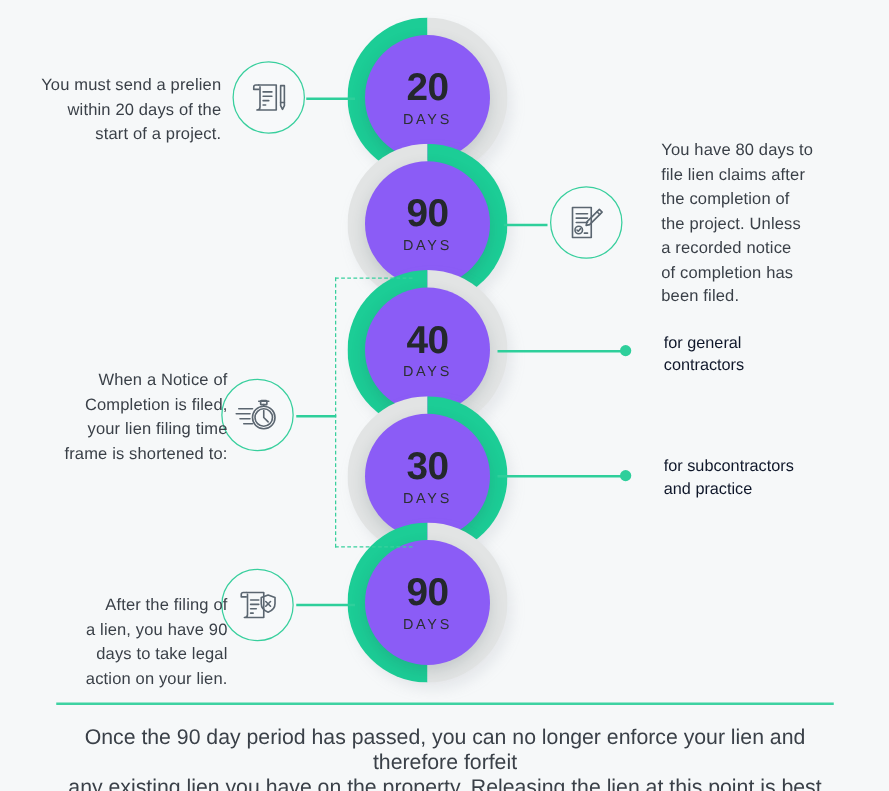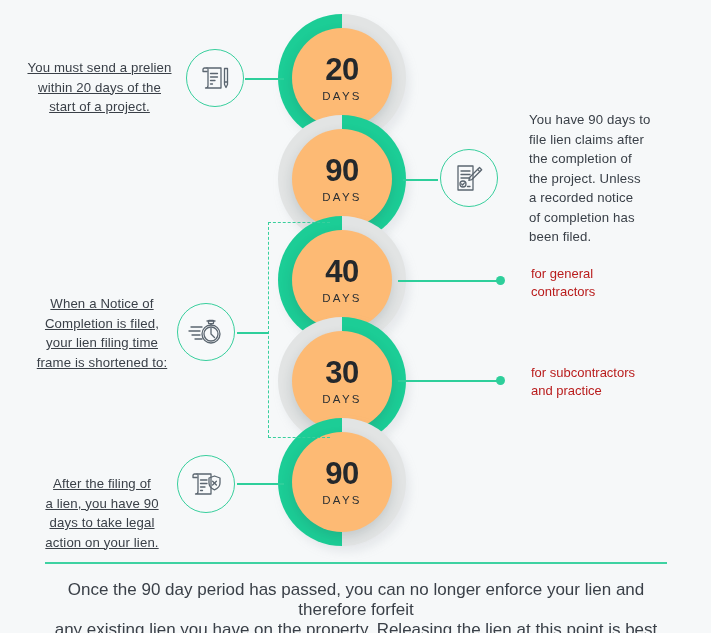--- a/index.html
+++ b/index.html
@@ -27,29 +27,29 @@
 
   
   .side-text {
     position: absolute;
     font-size: 13.2px;
     line-height: 19.5px;
     color: #3a4048;
     white-space: pre-line;
     letter-spacing: 0.01em;
   }
-  .side-text.left  { text-align: center; text-decoration: underline; }
+  .side-text.left  { text-align: right; }
   .side-text.right { text-align: left; }
 
   
   .bullet-label {
     position: absolute;
     font-size: 13px;
     line-height: 18px;
-    color: #b91c1c;
+    color: #0f172a;
     white-space: pre-line;
   }
 
   
   .icon-badge {
     position: absolute;
     width: 58px;
     height: 58px;
     border-radius: 50%;
     border: 1.4px solid #38cf9d;
@@ -101,21 +101,21 @@
   .ring.green-right .half.r { background: #1ccd96; }
 
   
   .disc {
     position: absolute;
     left: 14px;
     top: 14px;
     width: 100px;
     height: 100px;
     border-radius: 50%;
-    background: #fdba74;
+    background: #8b5cf6;
     box-shadow: 0 5px 12px rgba(40,60,70,0.16);
     display: flex;
     flex-direction: column;
     align-items: center;
     justify-content: center;
   }
   .disc .num {
     font-size: 31px;
     font-weight: 700;
     line-height: 1;
@@ -298,21 +298,21 @@
       <path d="M26.5 9l5.5 2v5c0 3.4-2.4 5.6-5.5 6.8-3.1-1.2-5.5-3.4-5.5-6.8v-5z"></path>
       <line x1="24.6" y1="14.2" x2="28.4" y2="18"></line>
       <line x1="28.4" y1="14.2" x2="24.6" y2="18"></line>
     </svg>
   </div>
 
   <div class="side-text left" style="left:22px; top:58px; width:155px;">You must send a prelien
 within 20 days of the
 start of a project.</div>
 
-  <div class="side-text right" style="left:529px; top:110px; width:170px;">You have 90 days to
+  <div class="side-text right" style="left:529px; top:110px; width:170px;">You have 80 days to
 file lien claims after
 the completion of
 the project. Unless
 a recorded notice
 of completion has
 been filed.</div>
 
   <div class="bullet-label" style="left:531px; top:265px; width:160px;">for general
 contractors</div>
 

